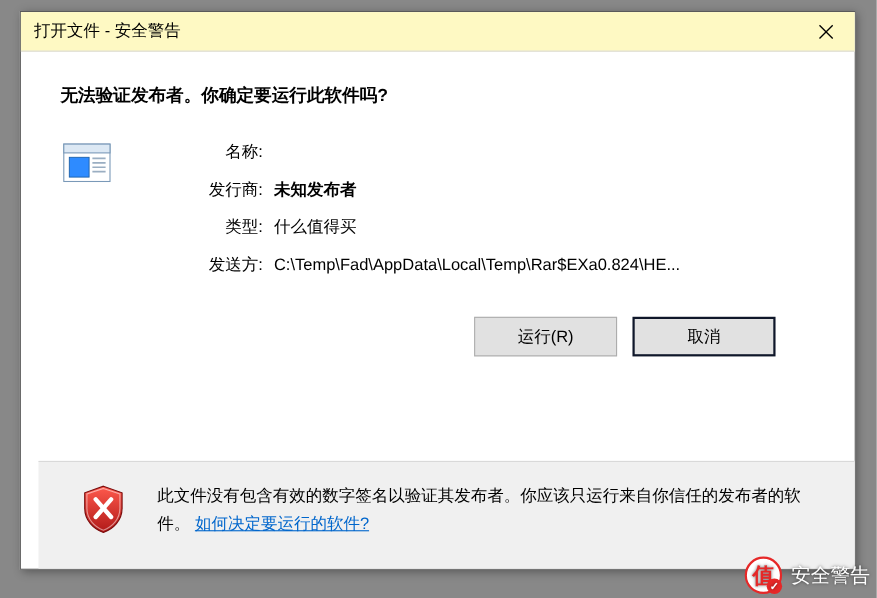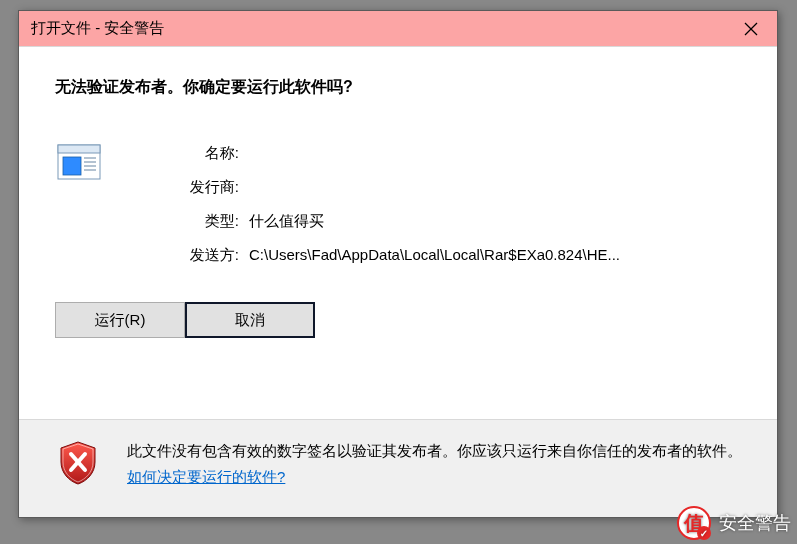--- a/index.html
+++ b/index.html
@@ -24,21 +24,21 @@
     background: #fff;
     border: 1px solid #5a5a5a;
     box-shadow: 2px 2px 8px rgba(0,0,0,0.35);
   }
   .titlebar {
     height: 36px;
     border-bottom: 1px solid #d9d9d9;
     display: flex;
     align-items: center;
     padding: 0 0 0 12px;
-    background: #fca5a5;
+    background: #fef9c3;
   }
   .titlebar-text {
     flex: 1;
     font-size: 15px;
     color: #000;
   }
   .close-btn {
     width: 52px;
     height: 36px;
     display: flex;
@@ -46,21 +46,21 @@
     justify-content: center;
     cursor: pointer;
   }
   .close-btn svg { width: 14px; height: 14px; }
   .content {
     padding: 30px 36px 0 36px;
   }
   .heading {
     font-weight: bold;
     font-size: 16px;
-    margin-bottom: 44px;
+    margin-bottom: 30px;
   }
   .info-row {
     display: flex;
     align-items: flex-start;
   }
   .file-icon-wrap {
     width: 60px;
     padding-top: 2px;
   }
   .file-icon {
@@ -87,38 +87,40 @@
   .info-value {
     flex: 1;
     font-size: 15px;
     color: #000;
     white-space: nowrap;
     overflow: hidden;
   }
   .info-value.bold { font-weight: bold; }
   .buttons {
     display: flex;
+    justify-content: flex-end;
+    gap: 14px;
     padding: 24px 36px 0 0;
   }
   .btn {
     min-width: 130px;
     height: 36px;
     background: #e1e1e1;
     border: 1px solid #adadad;
     font-size: 15px;
     font-family: inherit;
     cursor: pointer;
     padding: 0 18px;
   }
   .btn.default {
     border: 2px solid #0f172a;
   }
   .bottom-panel {
     position: absolute;
-    left: 0;
+    left: 16px;
     right: 0;
     bottom: 0;
     height: 98px;
     background: #f0f0f0;
     border-top: 1px solid #d9d9d9;
     display: flex;
     align-items: flex-start;
     padding: 18px 28px 18px 38px;
   }
   .shield-icon-wrap {
@@ -206,28 +208,29 @@
           <line x1="27" y1="26" x2="39" y2="26" stroke="#9aaec2" stroke-width="1.5"></line>
         </svg>
       </div>
 
       <div class="info-table">
         <div class="info-line">
           <div class="info-label">名称:</div>
         </div>
         <div class="info-line">
           <div class="info-label">发行商:</div>
+          <div class="info-value bold">未知发布者</div>
         </div>
         <div class="info-line">
           <div class="info-label">类型:</div>
           <div class="info-value">什么值得买</div>
         </div>
         <div class="info-line">
           <div class="info-label">发送方:</div>
-          <div class="info-value">C:\Users\Fad\AppData\Local\Local\Rar$EXa0.824\HE...</div>
+          <div class="info-value">C:\Temp\Fad\AppData\Local\Temp\Rar$EXa0.824\HE...</div>
         </div>
       </div>
     </div>
 
     <div class="buttons">
       <button class="btn">运行(R)</button>
       <button class="btn default">取消</button>
     </div>
   </div>
 

